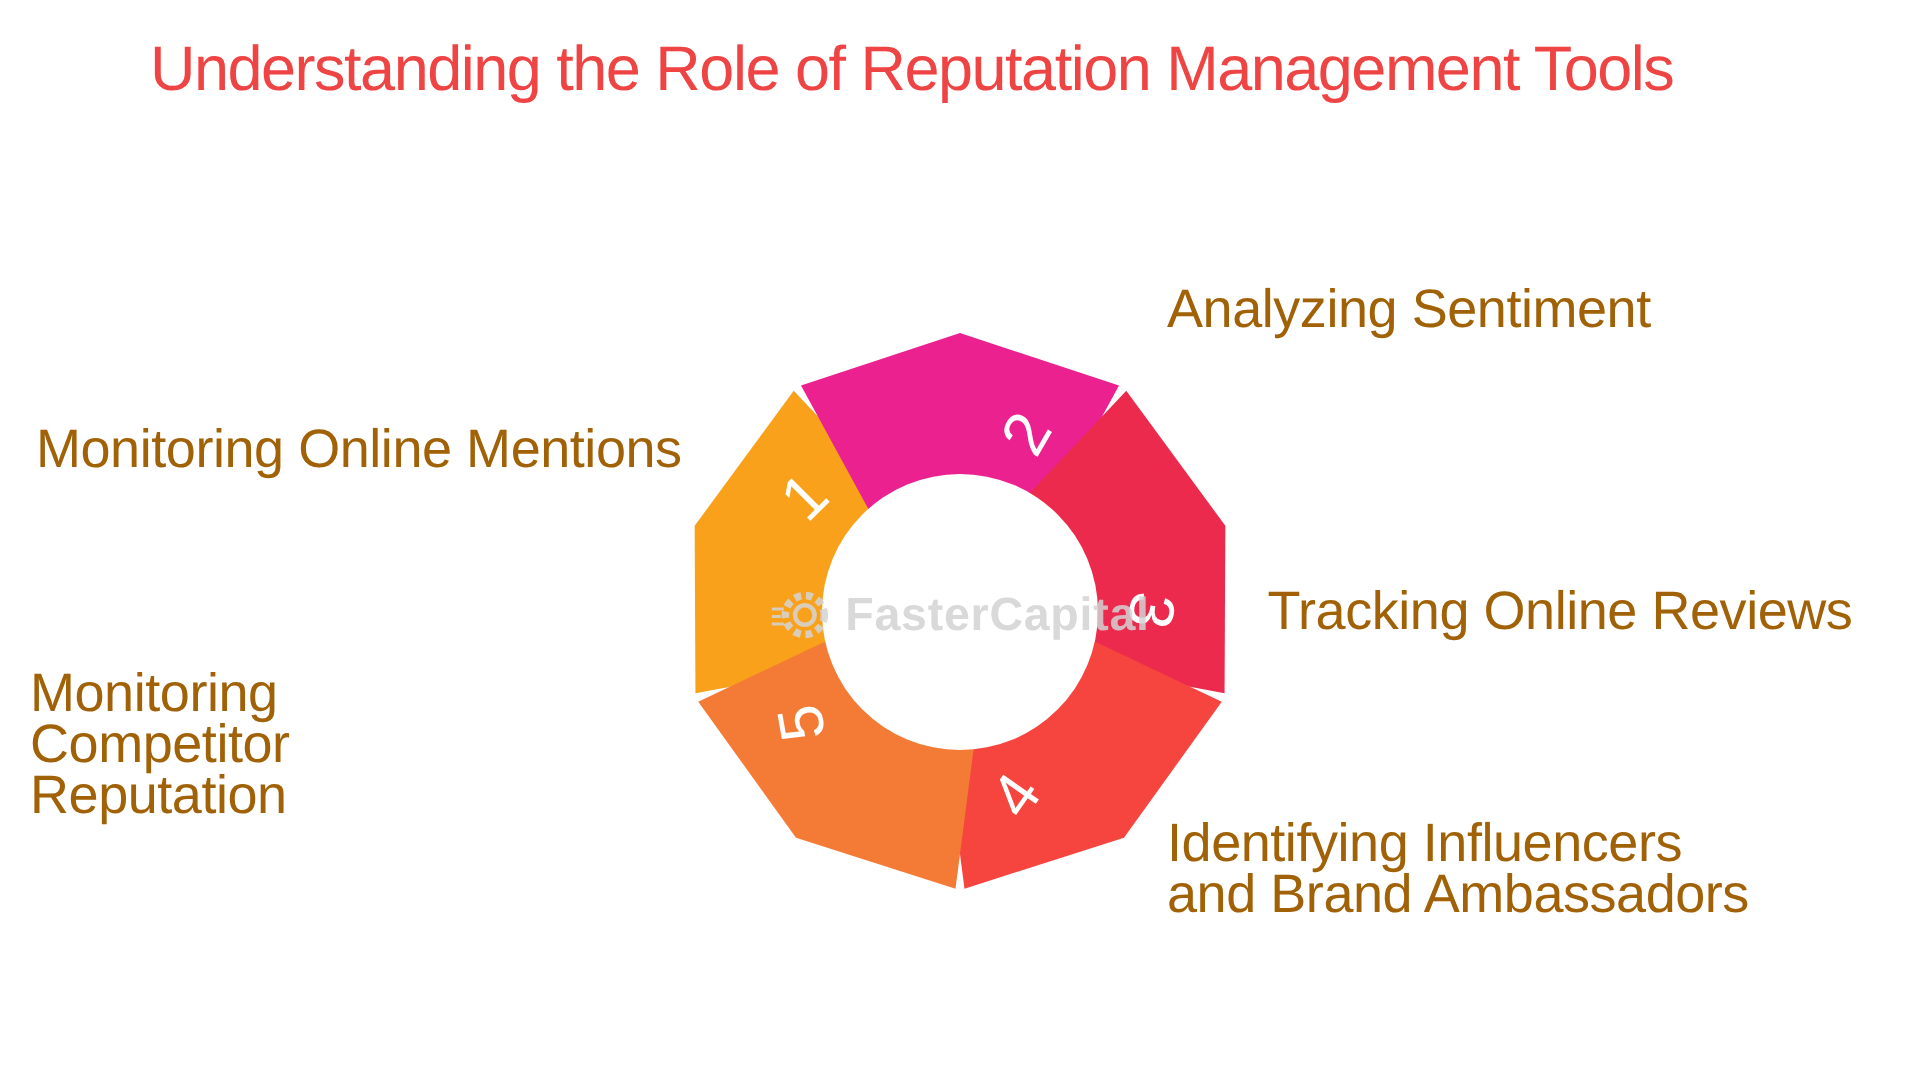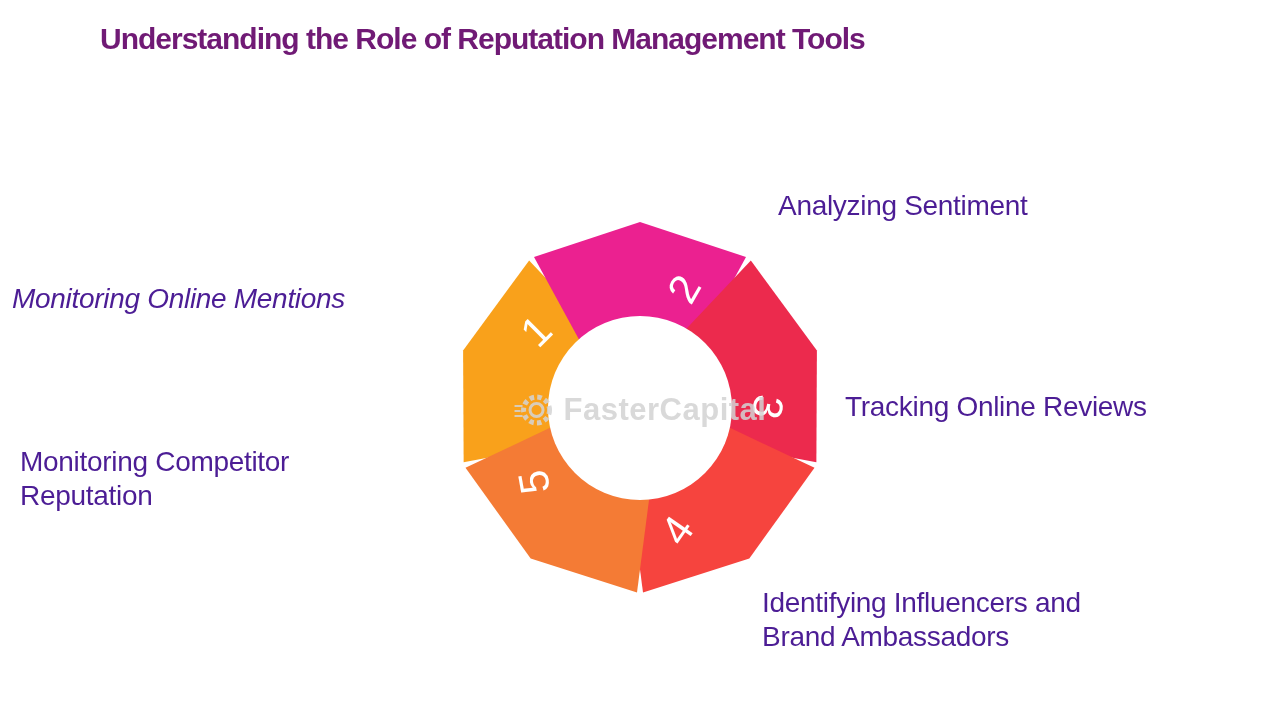--- a/index.html
+++ b/index.html
@@ -2,32 +2,32 @@
 <html><head>
 <meta charset="utf-8">
 <style>
   html,body{margin:0;padding:0;}
   body{
     width:1280px;height:720px;position:relative;overflow:hidden;
     background:#ffffff;font-family:"Liberation Sans",sans-serif;
   }
   .title{
     position:absolute;left:100px;top:22px;width:1080px;
-    font-size:30px;letter-spacing:-1px;color:#701a75;font-weight:700;
+    font-size:42px;letter-spacing:-1px;color:#ef4444;font-weight:400;
     white-space:nowrap;
   }
   .flower-wrap{position:absolute;left:0;top:0;}
   .petal-label{
-    position:absolute;font-size:28px;letter-spacing:-0.3px;color:#4c1d95;
+    position:absolute;font-size:36px;letter-spacing:-0.3px;color:#a16207;
     line-height:34px;
   }
-  .lbl-1{left:12px;top:282px;white-space:nowrap;font-style:italic;}
+  .lbl-1{left:24px;top:282px;white-space:nowrap;}
   .lbl-2{left:778px;top:189px;white-space:nowrap;}
   .lbl-3{left:845px;top:367px;white-space:nowrap;margin-top:23px;}
-  .lbl-4{left:762px;top:545px;width:390px;margin-top:41px;}
+  .lbl-4{left:778px;top:545px;width:390px;}
   .lbl-5{left:20px;top:445px;width:330px;}
   .petal-number{
     font-family:"Liberation Sans",sans-serif;
     font-size:42px;fill:#ffffff;font-weight:400;
   }
   .watermark{
     position:absolute;left:640px;top:410px;transform:translate(-50%,-50%);
     display:flex;align-items:center;gap:4px;opacity:0.85;pointer-events:none;
   }
   .watermark-text{

